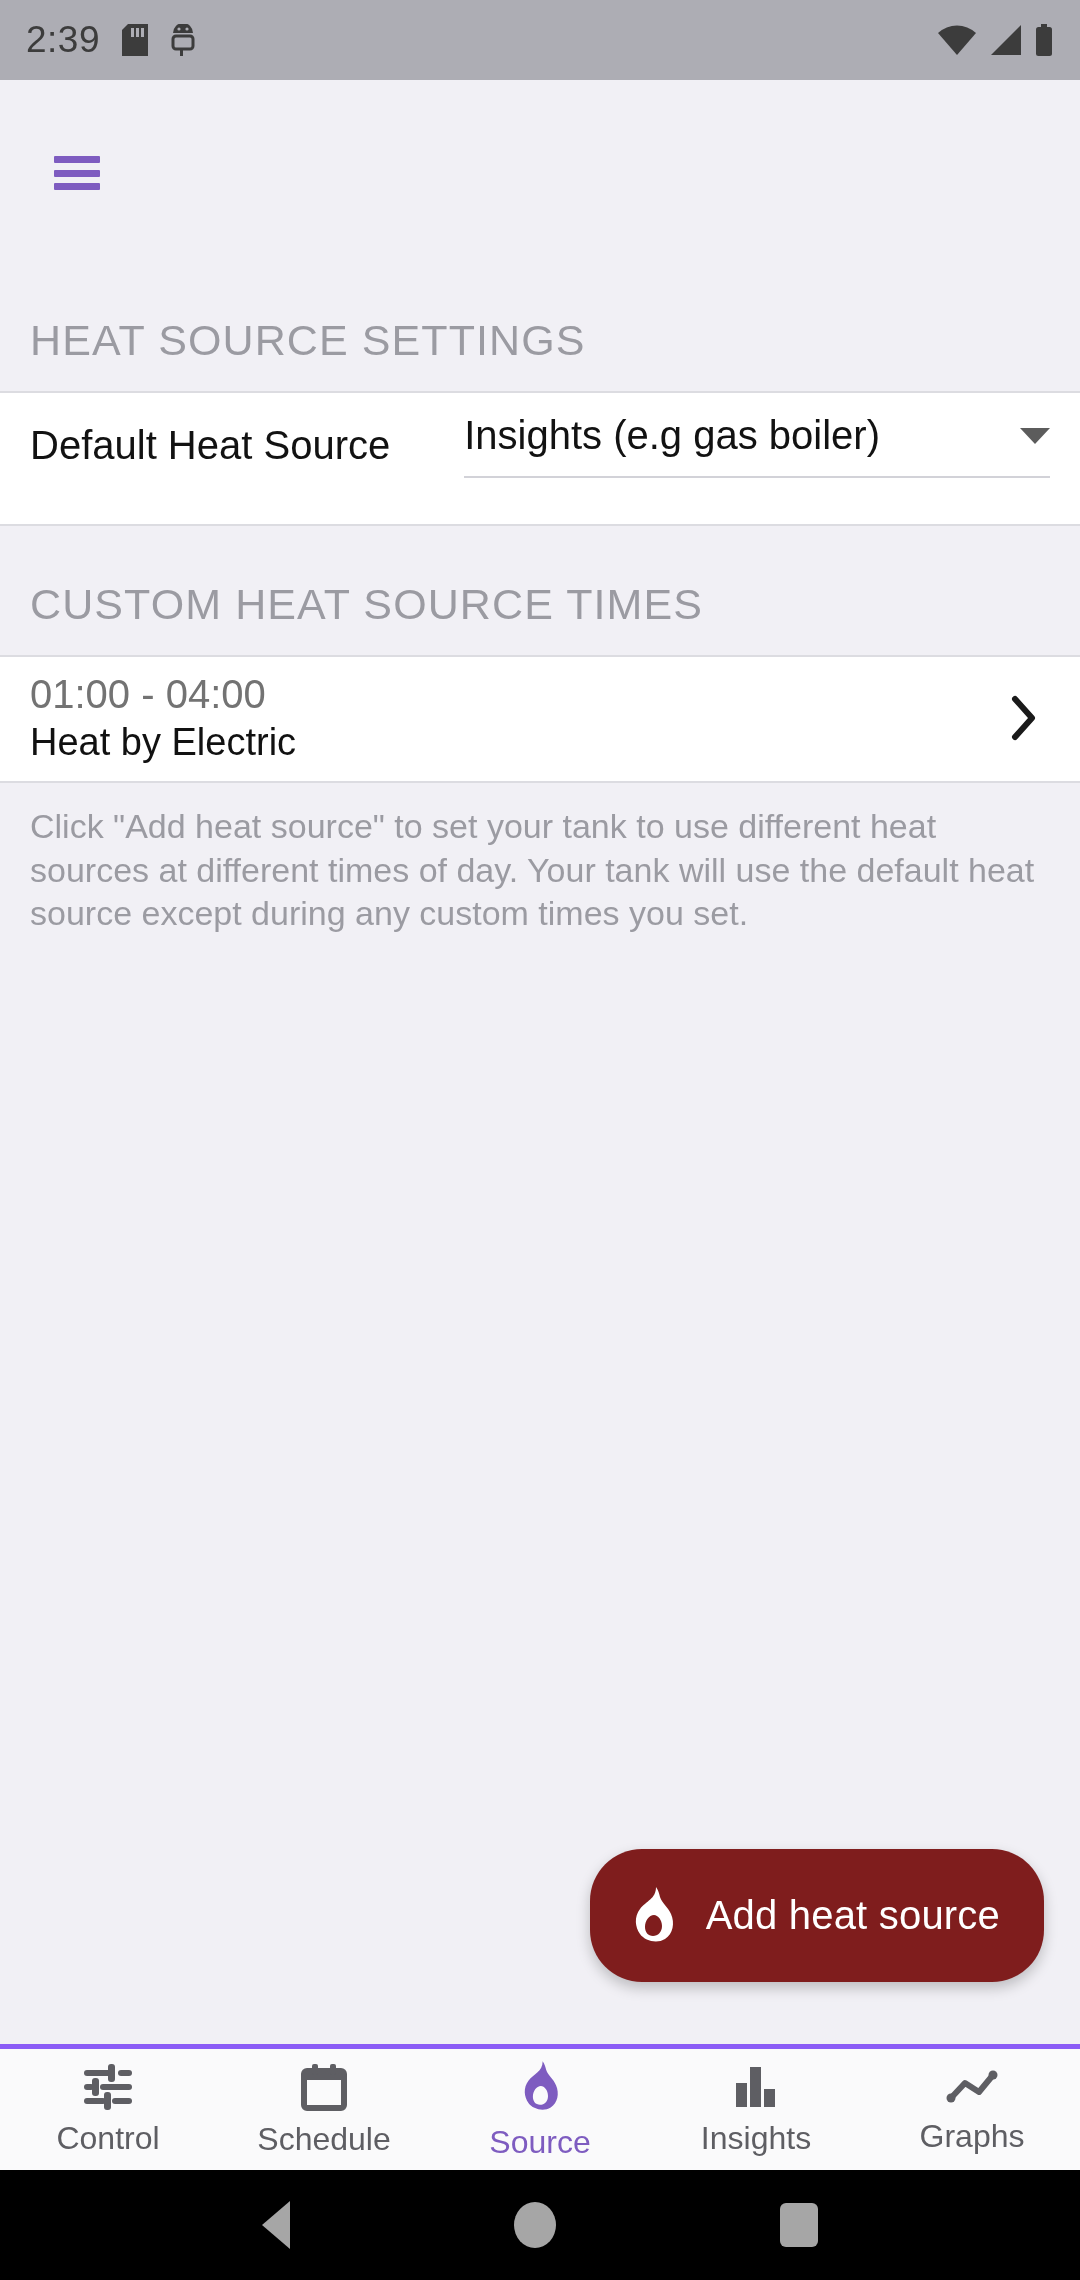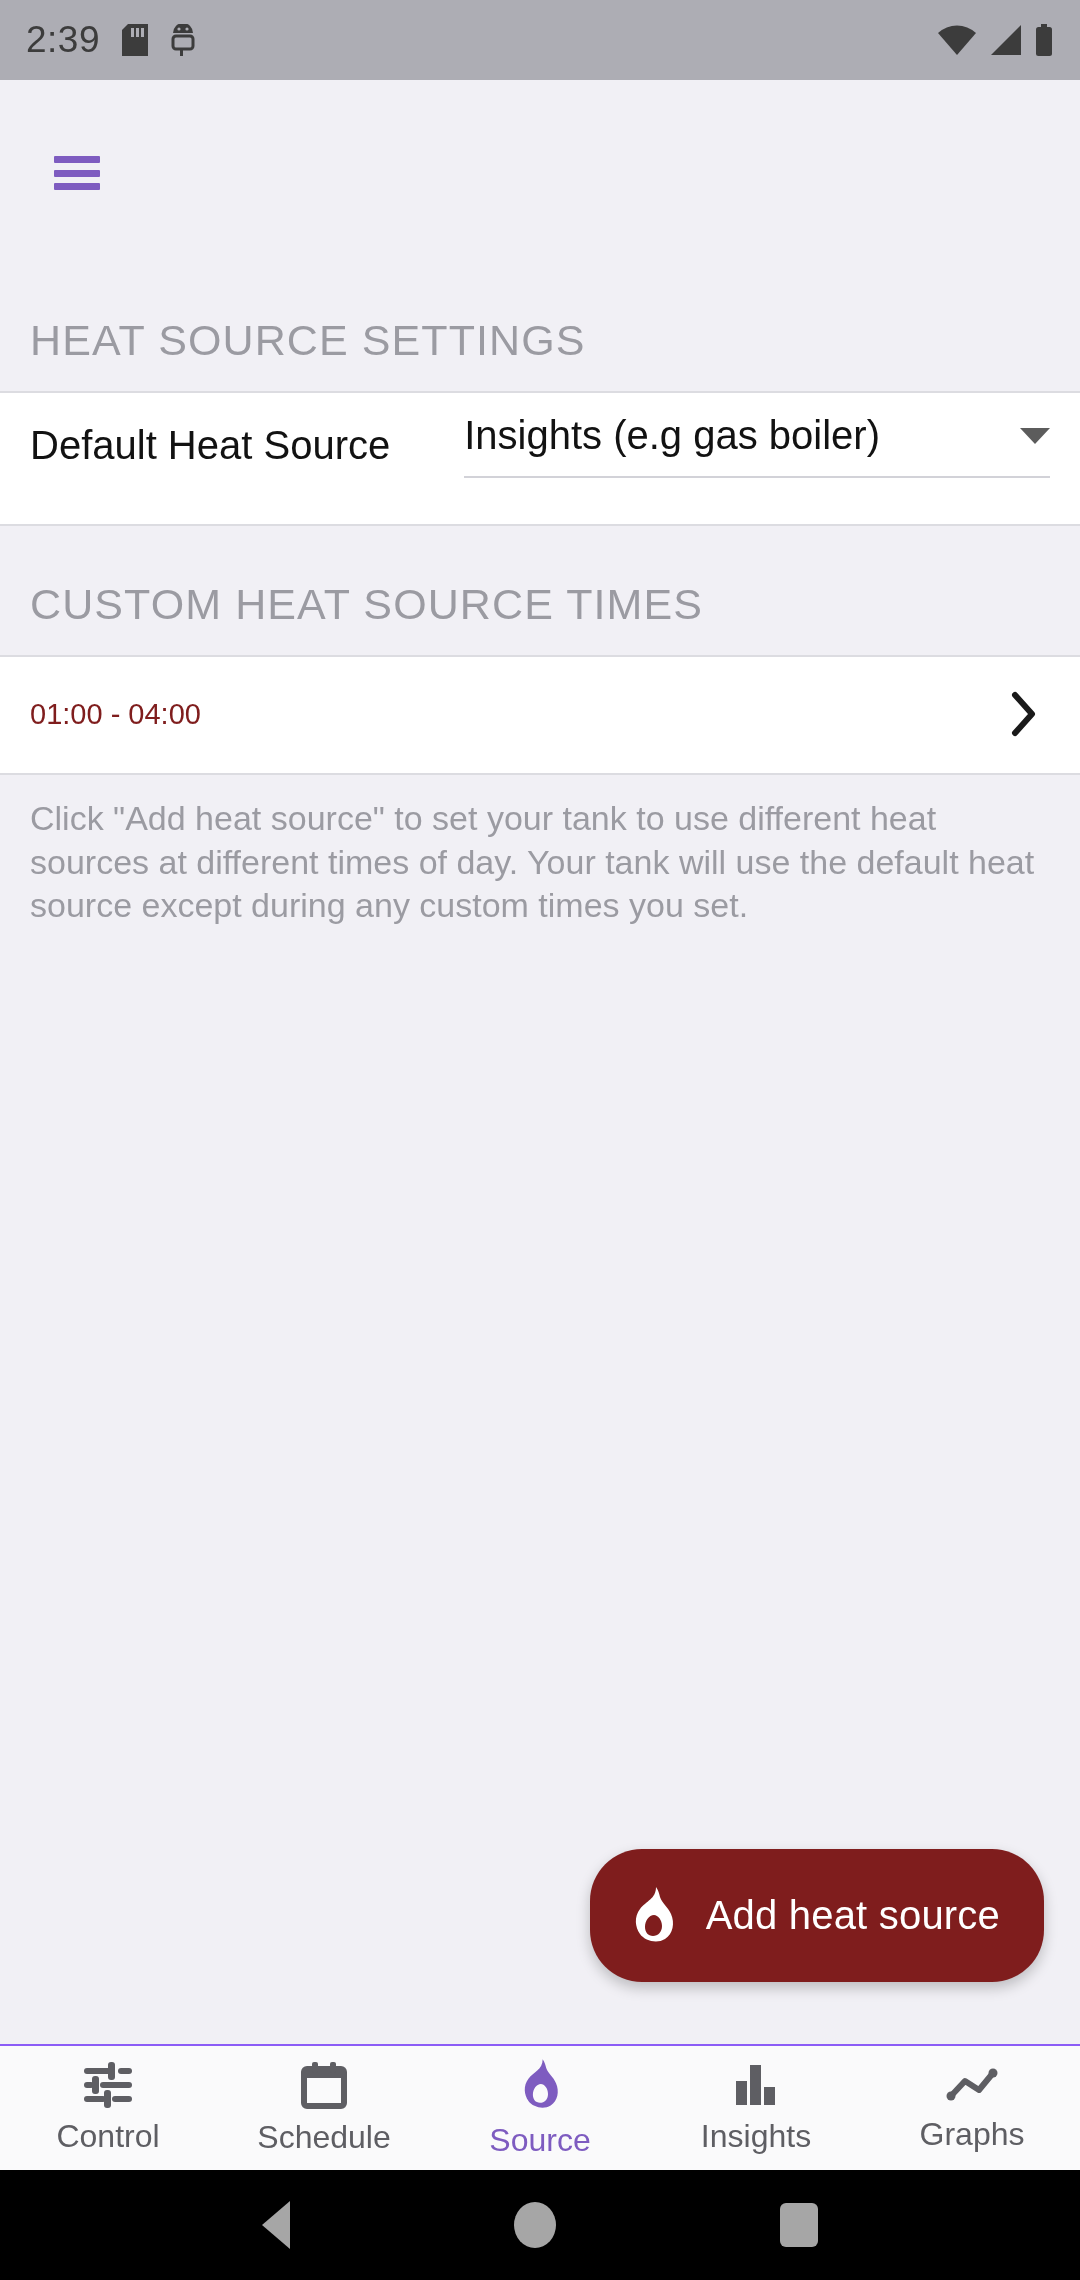--- a/index.html
+++ b/index.html
@@ -99,21 +99,21 @@
   }
 
   
   .row-time {
     display: flex; align-items: center;
     padding: 14px 30px 16px 30px;
     min-height: 116px;
     cursor: pointer;
   }
   .row-time-texts { display: flex; flex-direction: column; gap: 2px; }
-  .time-range { font-size: 29px; color: #7f1d1d; line-height: 1.18; }
+  .time-range { font-size: 40px; color: #737373; line-height: 1.18; }
   .time-sub   { font-size: 38px; color: #111111; line-height: 1.18; }
   .chevron { margin-left: auto; margin-right: 12px; }
 
   .hint {
     padding: 22px 30px 0 30px;
     color: #9b9ba2;
     font-size: 34px;
     line-height: 1.28;
   }
 
@@ -132,21 +132,21 @@
   .fab-label {
     color: #ffffff; font-size: 40px;
     margin-left: 26px; white-space: nowrap;
     letter-spacing: 0.2px;
   }
 
   
   .bottomnav {
     flex: 0 0 126px; height: 126px;
     background: #fafafb;
-    border-top: 2px solid #8b5cf6;
+    border-top: 5px solid #8b5cf6;
     display: flex;
   }
   .navitem {
     flex: 1 1 0;
     display: flex; flex-direction: column;
     align-items: center; justify-content: center;
     gap: 9px; cursor: pointer;
   }
   .navitem .navlabel { font-size: 32px; color: #5e5e63; }
   .navitem.active .navlabel { color: #7e5cc0; }
@@ -240,20 +240,21 @@
         </div>
       </div>
     </div>
 
     <div class="section-header sh-custom">CUSTOM HEAT SOURCE TIMES</div>
 
     <div class="card">
       <div class="row-time">
         <div class="row-time-texts">
           <span class="time-range">01:00 - 04:00</span>
+          <span class="time-sub">Heat by Electric</span>
         </div>
         <span class="chevron">
           <svg class="icon-svg" width="30" height="50" viewBox="0 0 30 50">
             <path d="M7 6 L24 25 L7 44" fill="none" stroke="#1a1a1a" stroke-width="6" stroke-linecap="round" stroke-linejoin="round"></path>
           </svg>
         </span>
       </div>
     </div>
 
     <div class="hint">Click "Add heat source" to set your tank to use different heat sources at different times of day. Your tank will use the default heat source except during any custom times you set.</div>

